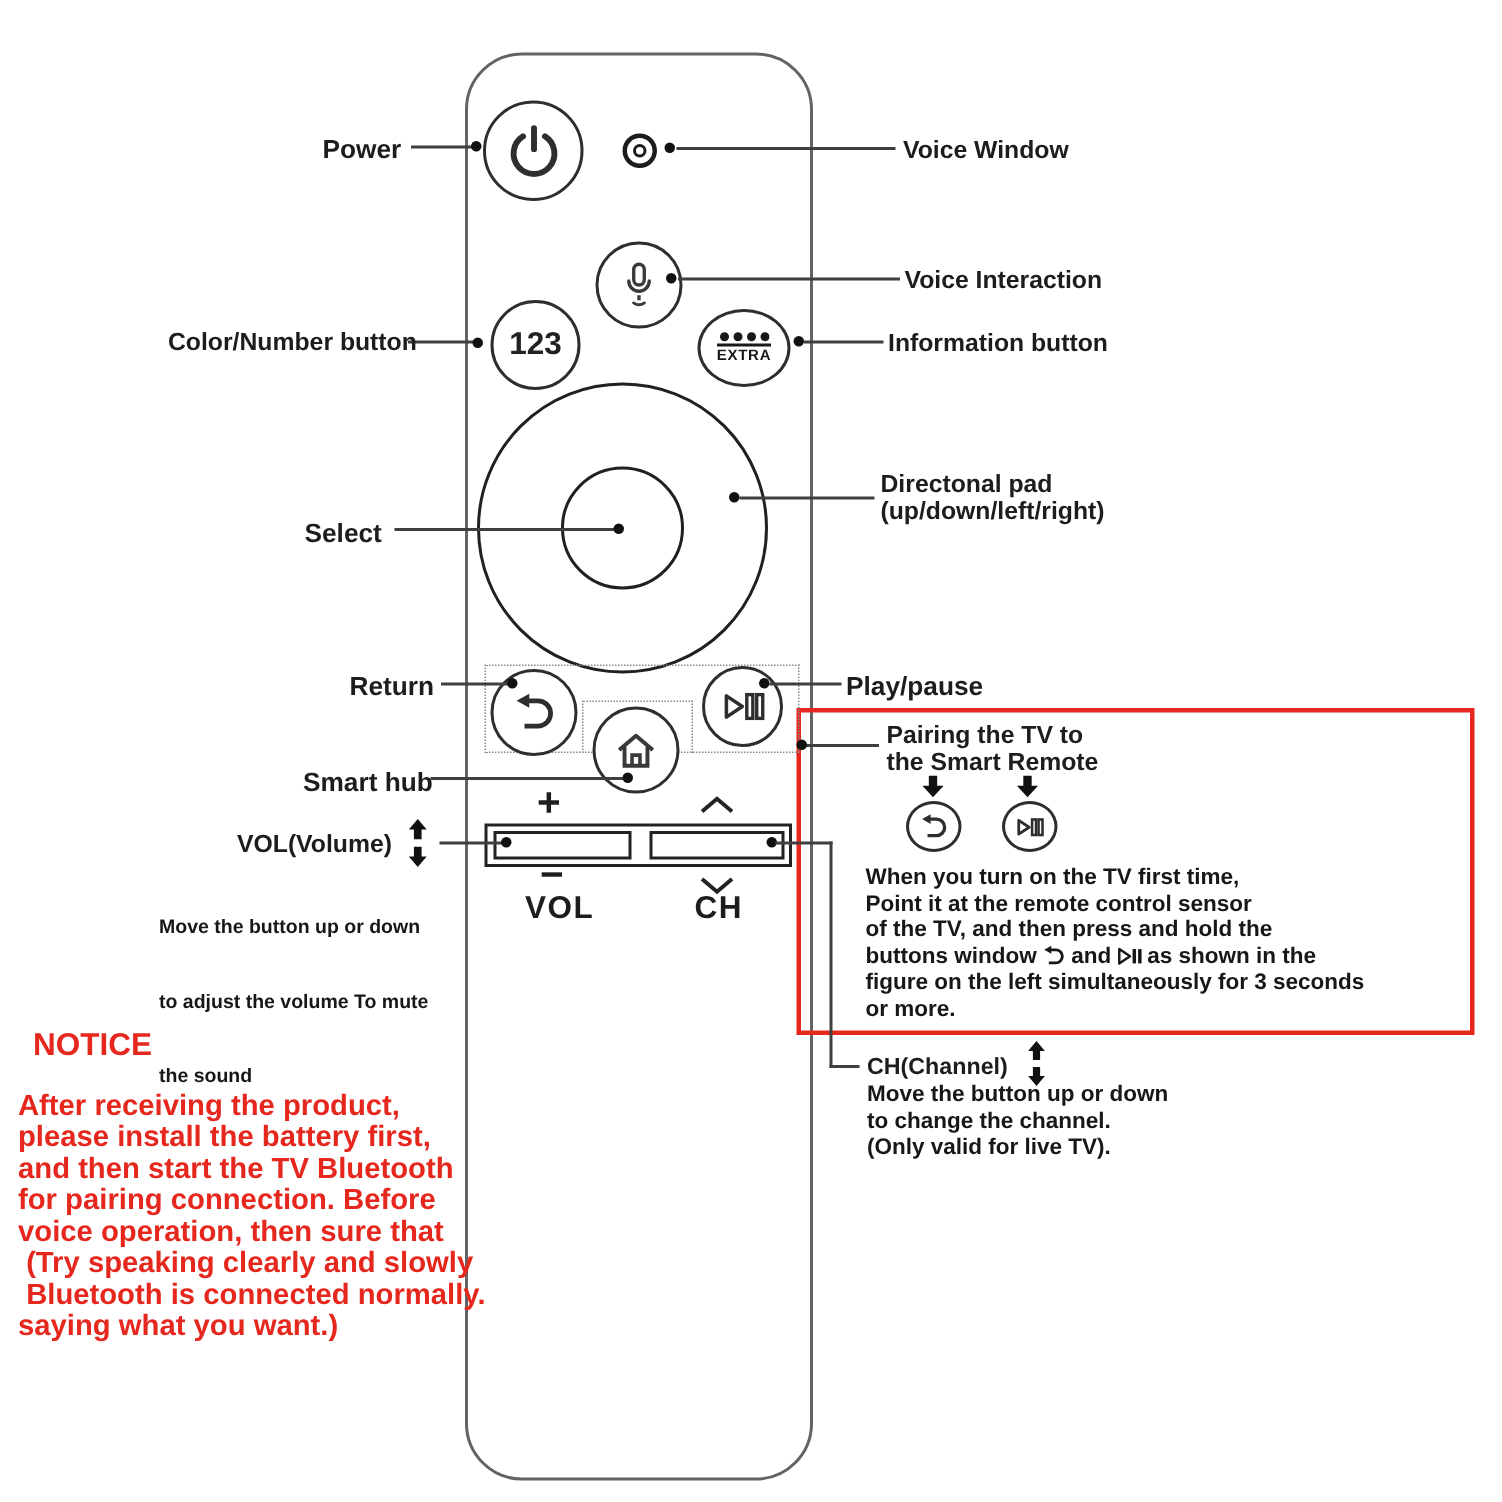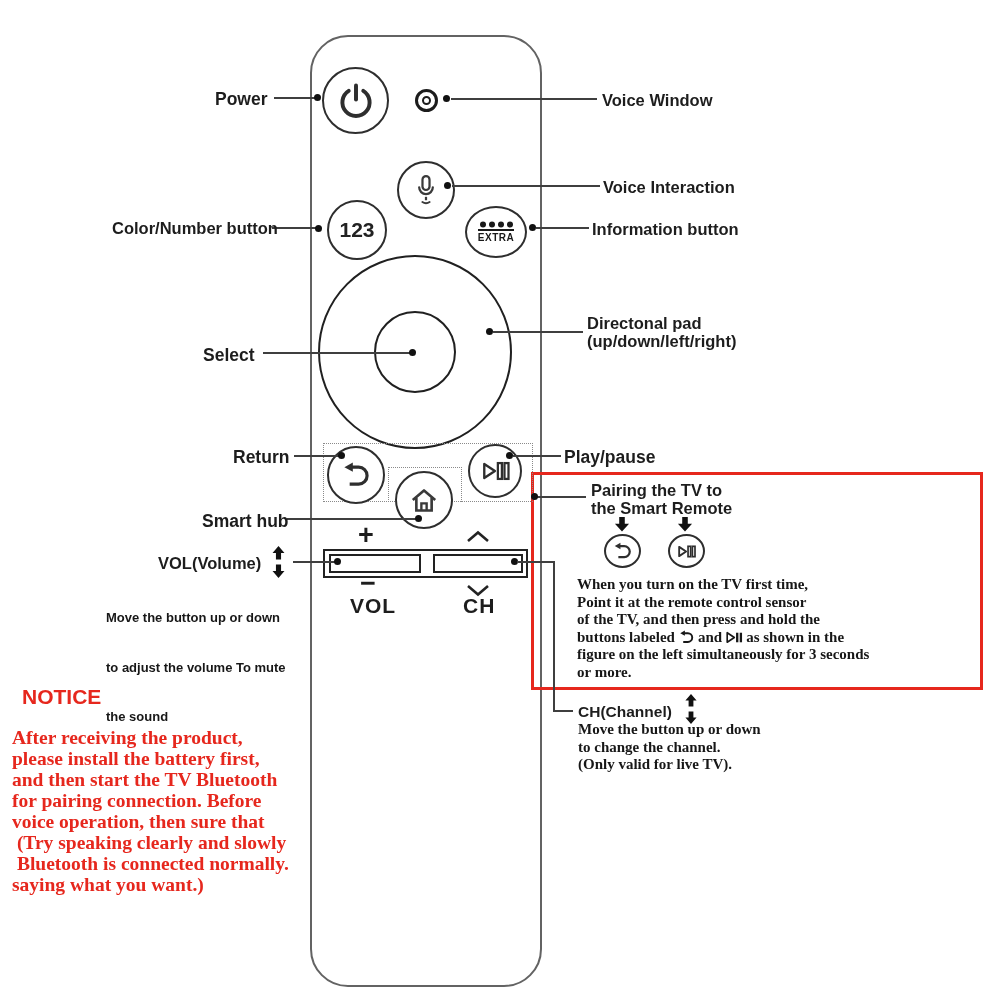--- a/index.html
+++ b/index.html
@@ -1,18 +1,18 @@
 <!DOCTYPE html>
 <html><head>
 <meta charset="utf-8">
 <style>
   html,body{margin:0;padding:0;background:#ffffff;}
   #stage{position:relative;width:1001px;height:1001px;background:#fff;overflow:hidden;
          font-family:"Liberation Sans",sans-serif;color:#1d1d1d;}
-  .abs{position:absolute;font-family:Liberation Serif, serif;}
+  .abs{position:absolute;}
   .lbl{position:absolute;font-weight:bold;font-size:16.5px;color:#1d1d1d;white-space:nowrap;}
   .lbl-lg{font-size:17.5px;}
   .red{color:#e6271d;}
   .note{position:absolute;font-weight:bold;color:#171717;white-space:pre;}
   .cline{position:absolute;height:2px;background:#3f3f3f;}
   .vline{position:absolute;width:2px;background:#3f3f3f;}
   .dot{position:absolute;width:7px;height:7px;border-radius:50%;background:#111;}
   .circle-btn{position:absolute;border:2.3px solid #2e2e2e;border-radius:50%;background:#fff;
               display:flex;align-items:center;justify-content:center;box-sizing:border-box;}
   .dotted{position:absolute;border:1.5px dotted #8a8a8a;box-sizing:border-box;}
@@ -228,21 +228,21 @@
           <rect x="15" y="4.3" width="3.4" height="13.4" fill="none" stroke="#2e2e2e" stroke-width="2.2"></rect>
           <rect x="20.6" y="4.3" width="3.4" height="13.4" fill="none" stroke="#2e2e2e" stroke-width="2.2"></rect>
         </svg>
     </span>
   </div>
 
   <div class="abs" style="left:577px;top:576px;">
     <div class="rb-line">When you turn on the TV first time,</div>
     <div class="rb-line">Point it at the remote control sensor</div>
     <div class="rb-line">of the TV, and then press and hold the</div>
-    <div class="rb-line"><span>buttons labeled</span><span class="inline-ic"><svg width="17" height="15" viewBox="0 0 24 22">
+    <div class="rb-line"><span>buttons window</span><span class="inline-ic"><svg width="17" height="15" viewBox="0 0 24 22">
             <path d="M8.5 4.7 H14 A6.4 6.4 0 0 1 14 17.5 H7.2" fill="none" stroke="#171717" stroke-width="2.8"></path>
             <polygon points="9.6,0.8 9.6,8.6 2.8,4.7" fill="#171717"></polygon>
           </svg></span><span>and</span><span class="inline-ic"><svg width="18" height="15" viewBox="0 0 26 22">
             <polygon points="3,4 3,18 13.5,11" fill="none" stroke="#171717" stroke-width="2.4" stroke-linejoin="round"></polygon>
             <rect x="16" y="4" width="3.4" height="14" fill="#171717"></rect>
             <rect x="21.4" y="4" width="3.4" height="14" fill="#171717"></rect>
           </svg></span><span>as shown in the</span></div>
     <div class="rb-line">figure on the left simultaneously for 3 seconds</div>
     <div class="rb-line">or more.</div>
   </div>

